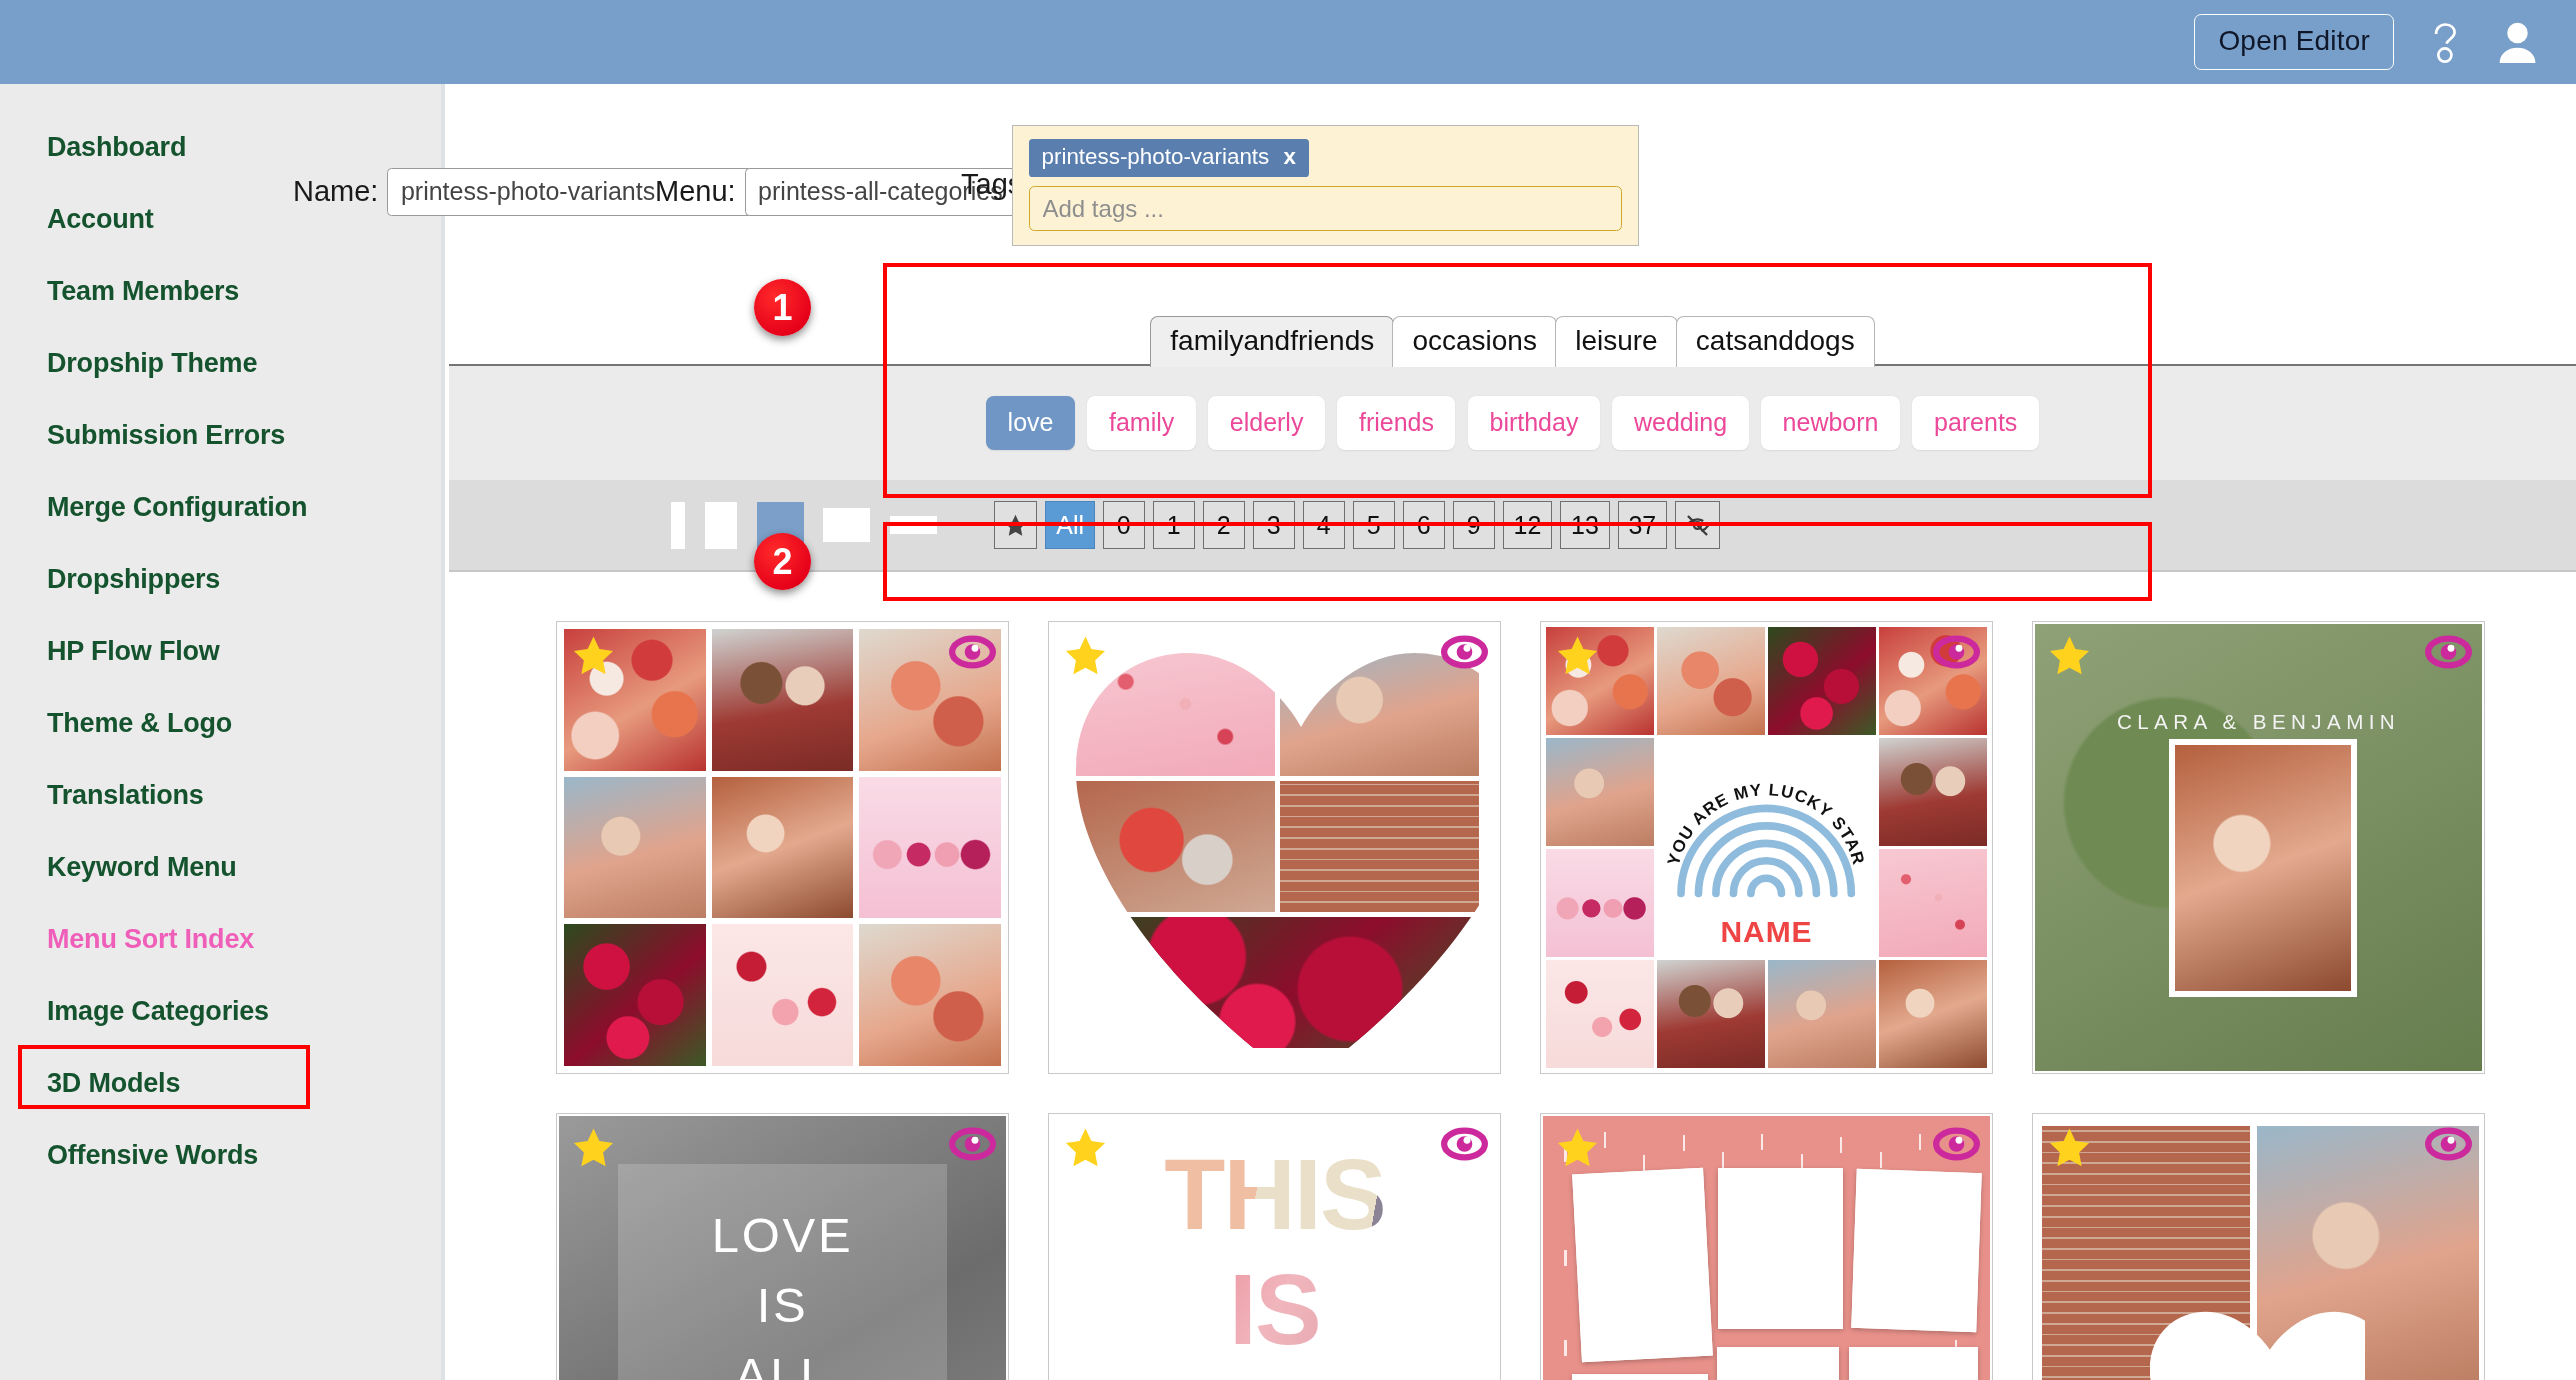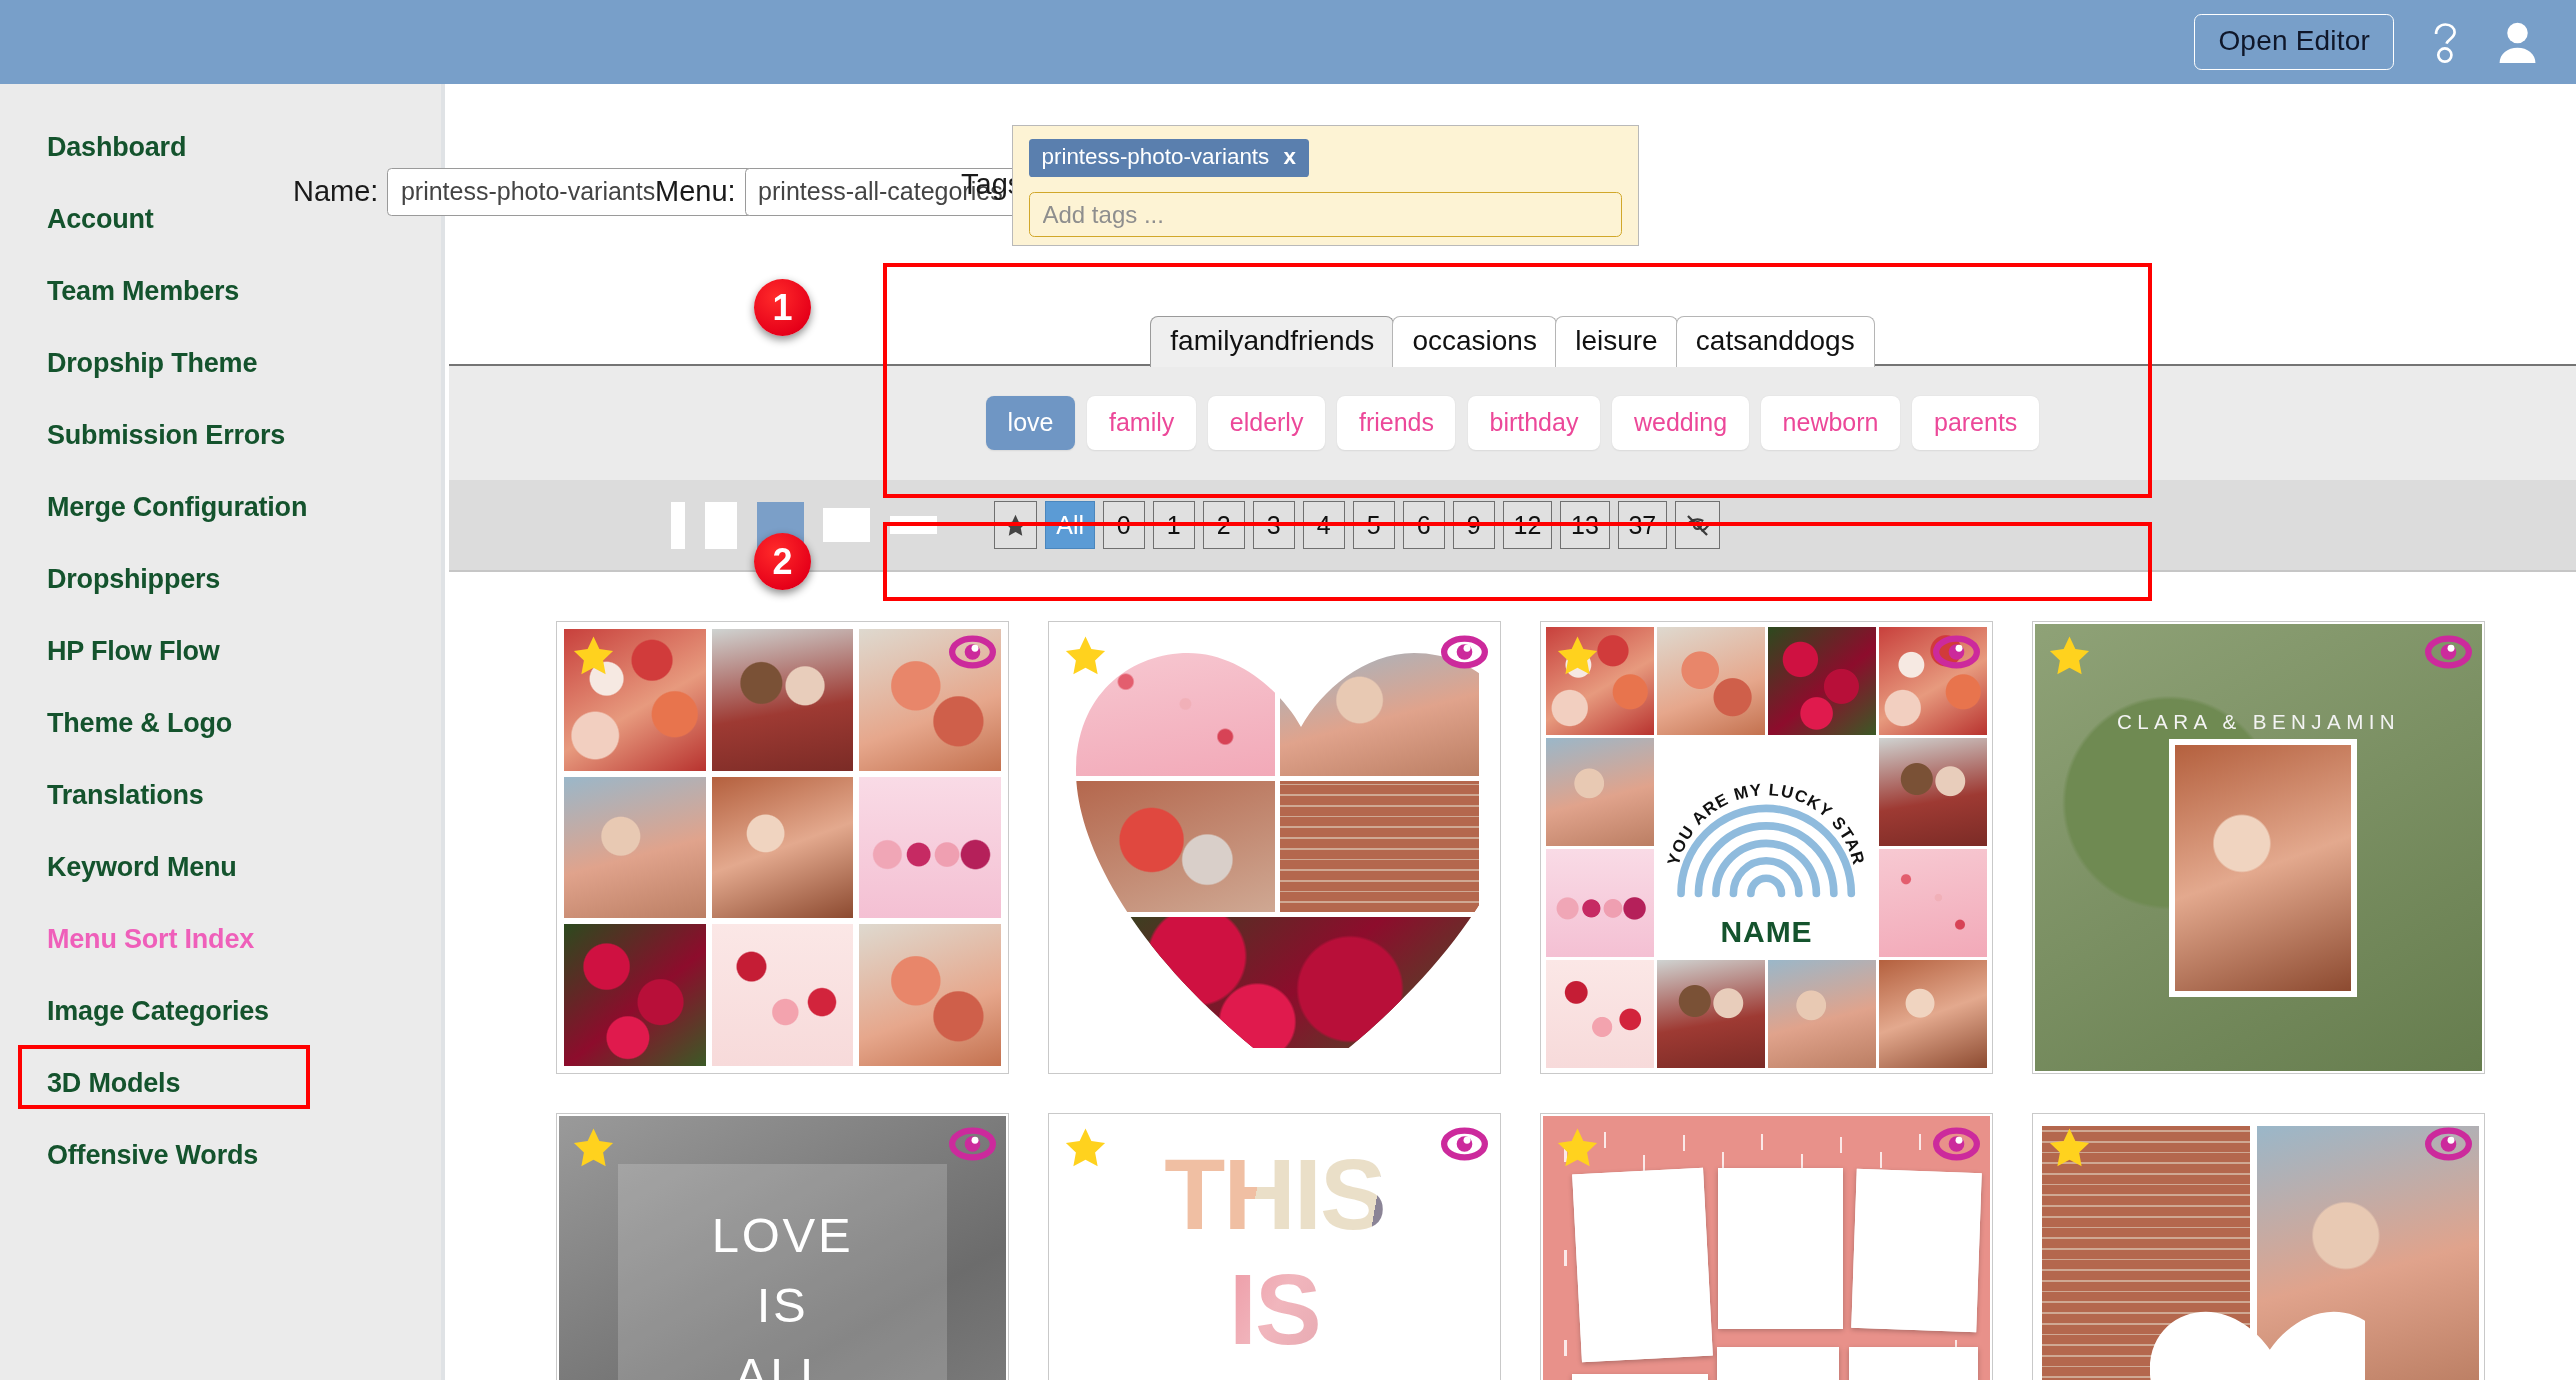--- a/index.html
+++ b/index.html
@@ -94,21 +94,21 @@
     padding: 12.5px 16px;
   }
   .tag-chip {
     display: inline-flex; align-items: center; gap: 14.3px;
     background: #5a7fae; color: #ffffff;
     font-size: 22.4px; padding: 5.4px 12.5px 7.2px 12.5px; border-radius: 3.6px;
     cursor: pointer;
   }
   .tag-chip .x { font-weight: 700; font-size: 22.4px; }
   .tag-input {
-    display: block; margin-top: 15px;
+    display: block; margin-top: 9px;
     width: 100%; height: 45px;
     border: 1.8px solid #d1a72a; border-radius: 5.4px;
     background: #fdf3d4; color: #8b8b8b; font-size: 24px;
     padding: 0 12.5px; outline: none;
     font-family: "Liberation Sans", sans-serif;
   }
   .tag-input::placeholder { color: #8e8e8e; }
 
   
   .tabs-wrap {
@@ -226,21 +226,21 @@
     position:absolute; left:0; right:0; top:88px; text-align:center;
     color:#f3f3f3; font-size:20.6px; letter-spacing:5.4px;
   }
   .wed-frame {
     position:absolute; left:136px; top:117px; width:188px; height:258px;
     border:6.3px solid #ffffff;
   }
   .wed-photo { position:absolute; inset:0; }
 
   .rainbow-tile { background:#ffffff; position:relative; overflow:hidden; display:flex; align-items:center; justify-content:center; }
-  .rb-name { position:absolute; bottom:7.2px; left:0; right:0; text-align:center; font-size:30px; font-weight:700; color:#14532d; letter-spacing:0.9px; }
+  .rb-name { position:absolute; bottom:7.2px; left:0; right:0; text-align:center; font-size:30px; font-weight:700; color:#ef4444; letter-spacing:0.9px; }
 
   .love-is-all { position:absolute; inset:1.8px; }
   .lia-panel { position:absolute; left:61px; top:50px; right:61px; bottom:-18px; background:rgba(255,255,255,.18); }
   .lia-text { position:absolute; left:0; right:0; top:86px; text-align:center; color:#ffffff; font-size:49px; line-height:70px; letter-spacing:2.7px; }
 
   .this-is { position:absolute; inset:1.8px; background:#ffffff; }
   .ti-word { position:absolute; left:0; right:0; text-align:center; font-size:100px; font-weight:800; letter-spacing:-1.8px;
              -webkit-background-clip:text; background-clip:text; color:transparent; }
   .ti-1 { top:21.5px; background-image: linear-gradient(100deg,#bb1f1f 0 22%, #f0bfa3 22% 46%, #eadfc8 46% 72%, #8b8496 72% 100%); }
   .ti-2 { top:136px; background-image: radial-gradient(circle at 25% 30%, #d9344b 0 8%, transparent 9%), linear-gradient(120deg,#e4566c,#f1b6bd 50%,#cf8b95); }

